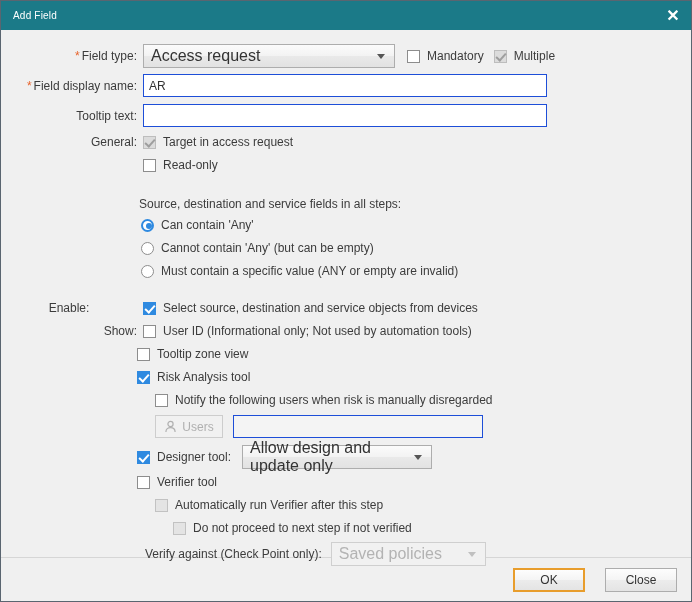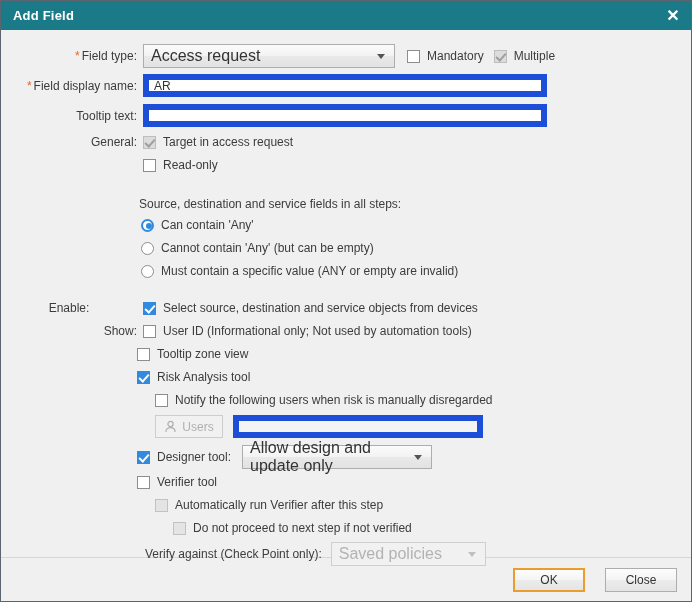--- a/index.html
+++ b/index.html
@@ -30,22 +30,22 @@
     height: 29px;
     background: #1b7a88;
     display: flex;
     align-items: center;
     justify-content: space-between;
     padding: 0 0 0 12px;
     flex: none;
   }
   .titlebar-title {
     color: #ffffff;
-    font-size: 13px;
-    font-weight: bold;
+    font-size: 10px;
+    font-weight: normal;
     letter-spacing: 0.2px;
   }
   .close-btn {
     width: 36px;
     height: 29px;
     display: flex;
     align-items: center;
     justify-content: center;
     color: #ffffff;
     font-size: 16px;
@@ -74,21 +74,21 @@
   }
   .req {
     color: #e8642c;
     font-size: 12px;
     margin-right: 2px;
   }
   
   .textbox {
     box-sizing: border-box;
     height: 23px;
-    border: 6px solid #1d4ed8;
+    border: 1px solid #1d4ed8;
     background: #ffffff;
     font-family: "Liberation Sans", sans-serif;
     font-size: 12px;
     color: #333333;
     padding: 0 5px;
     outline: none;
   }
   .textbox[disabled] { background: #f4f4f4; color: #a0a0a0; }
 
   

